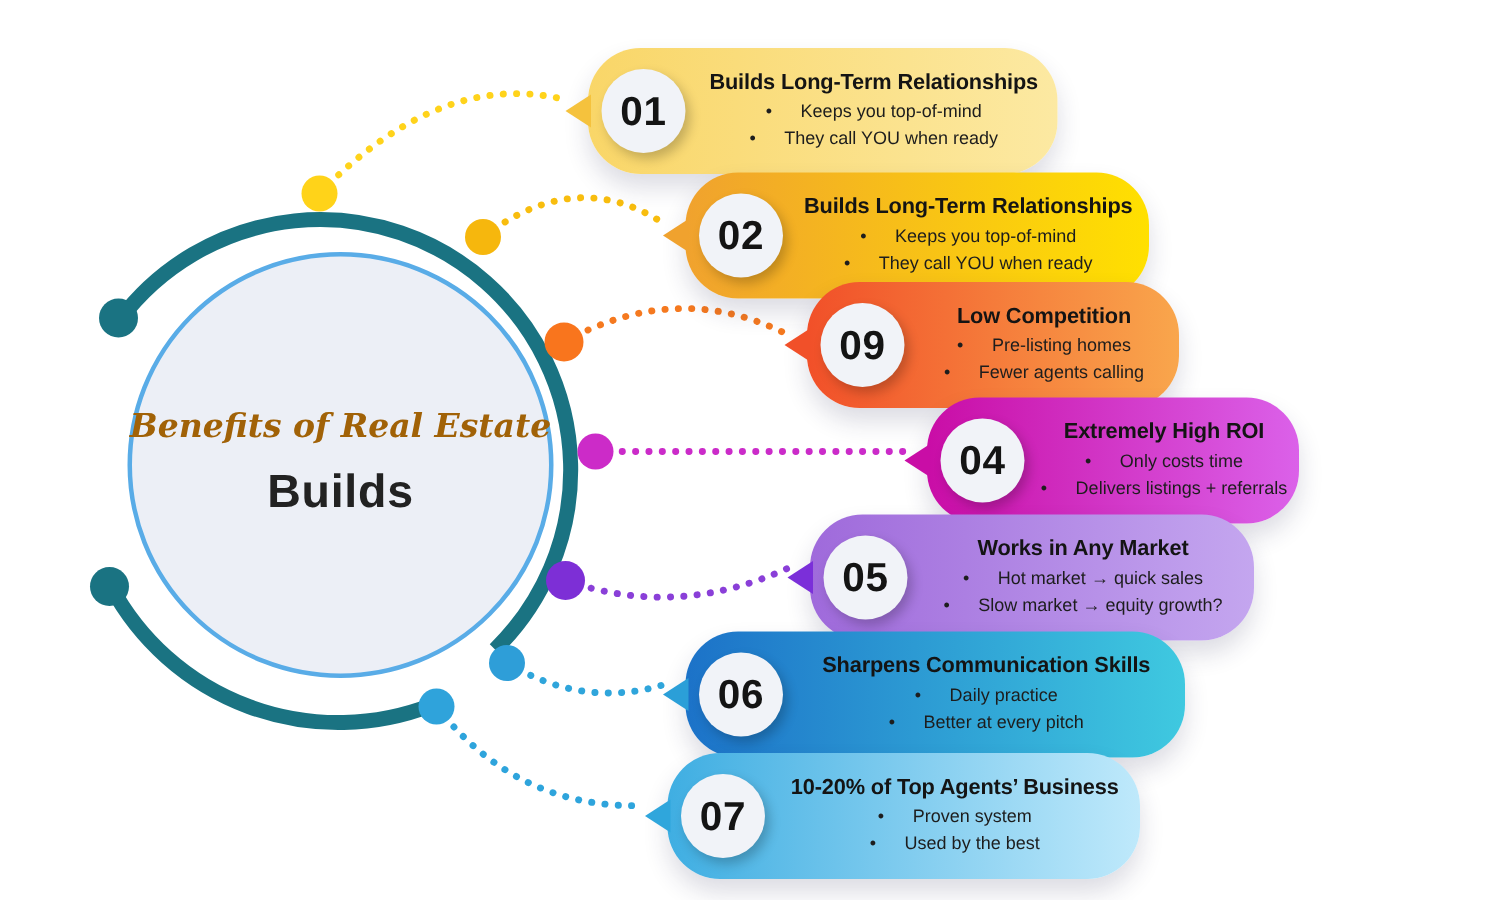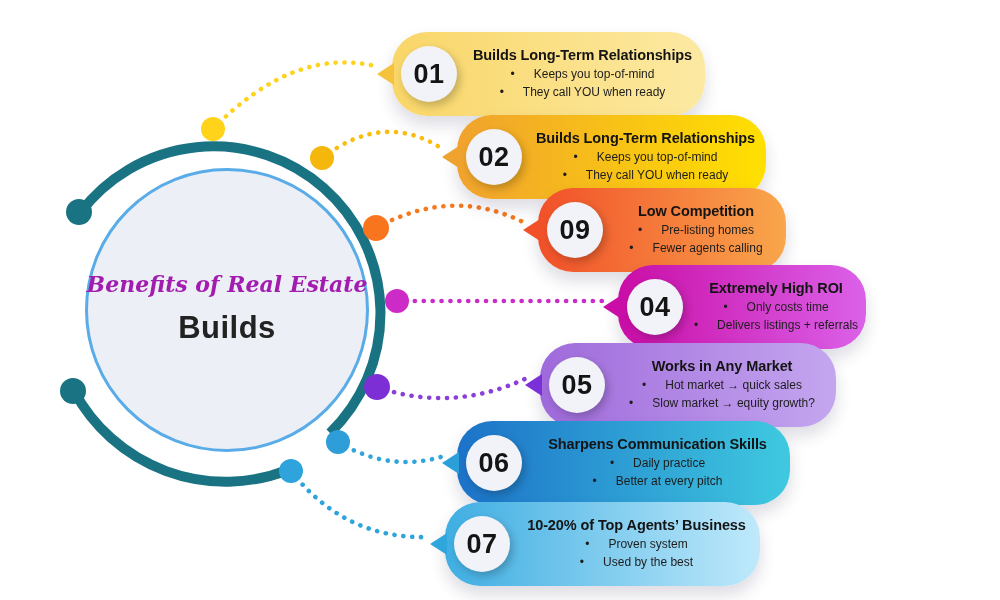--- a/index.html
+++ b/index.html
@@ -19,21 +19,21 @@
     border-radius:50%;
     background:#ECEFF6;
     border:3px solid #59ACE7;
     display:flex;flex-direction:column;align-items:center;justify-content:center;
     text-align:center;
     z-index:3;
   }
   .center-subtitle{
     font-family:"DejaVu Serif", serif;
     font-style:italic;font-weight:700;
-    font-size:22px;color:#a21caf;
+    font-size:22px;color:#a16207;
     margin-bottom:10px;
     white-space:nowrap;
   }
   .center-title{
     font-weight:700;font-size:31px;color:#222;
     letter-spacing:0.5px;line-height:1.35;
   }
 
   
   .pill{

